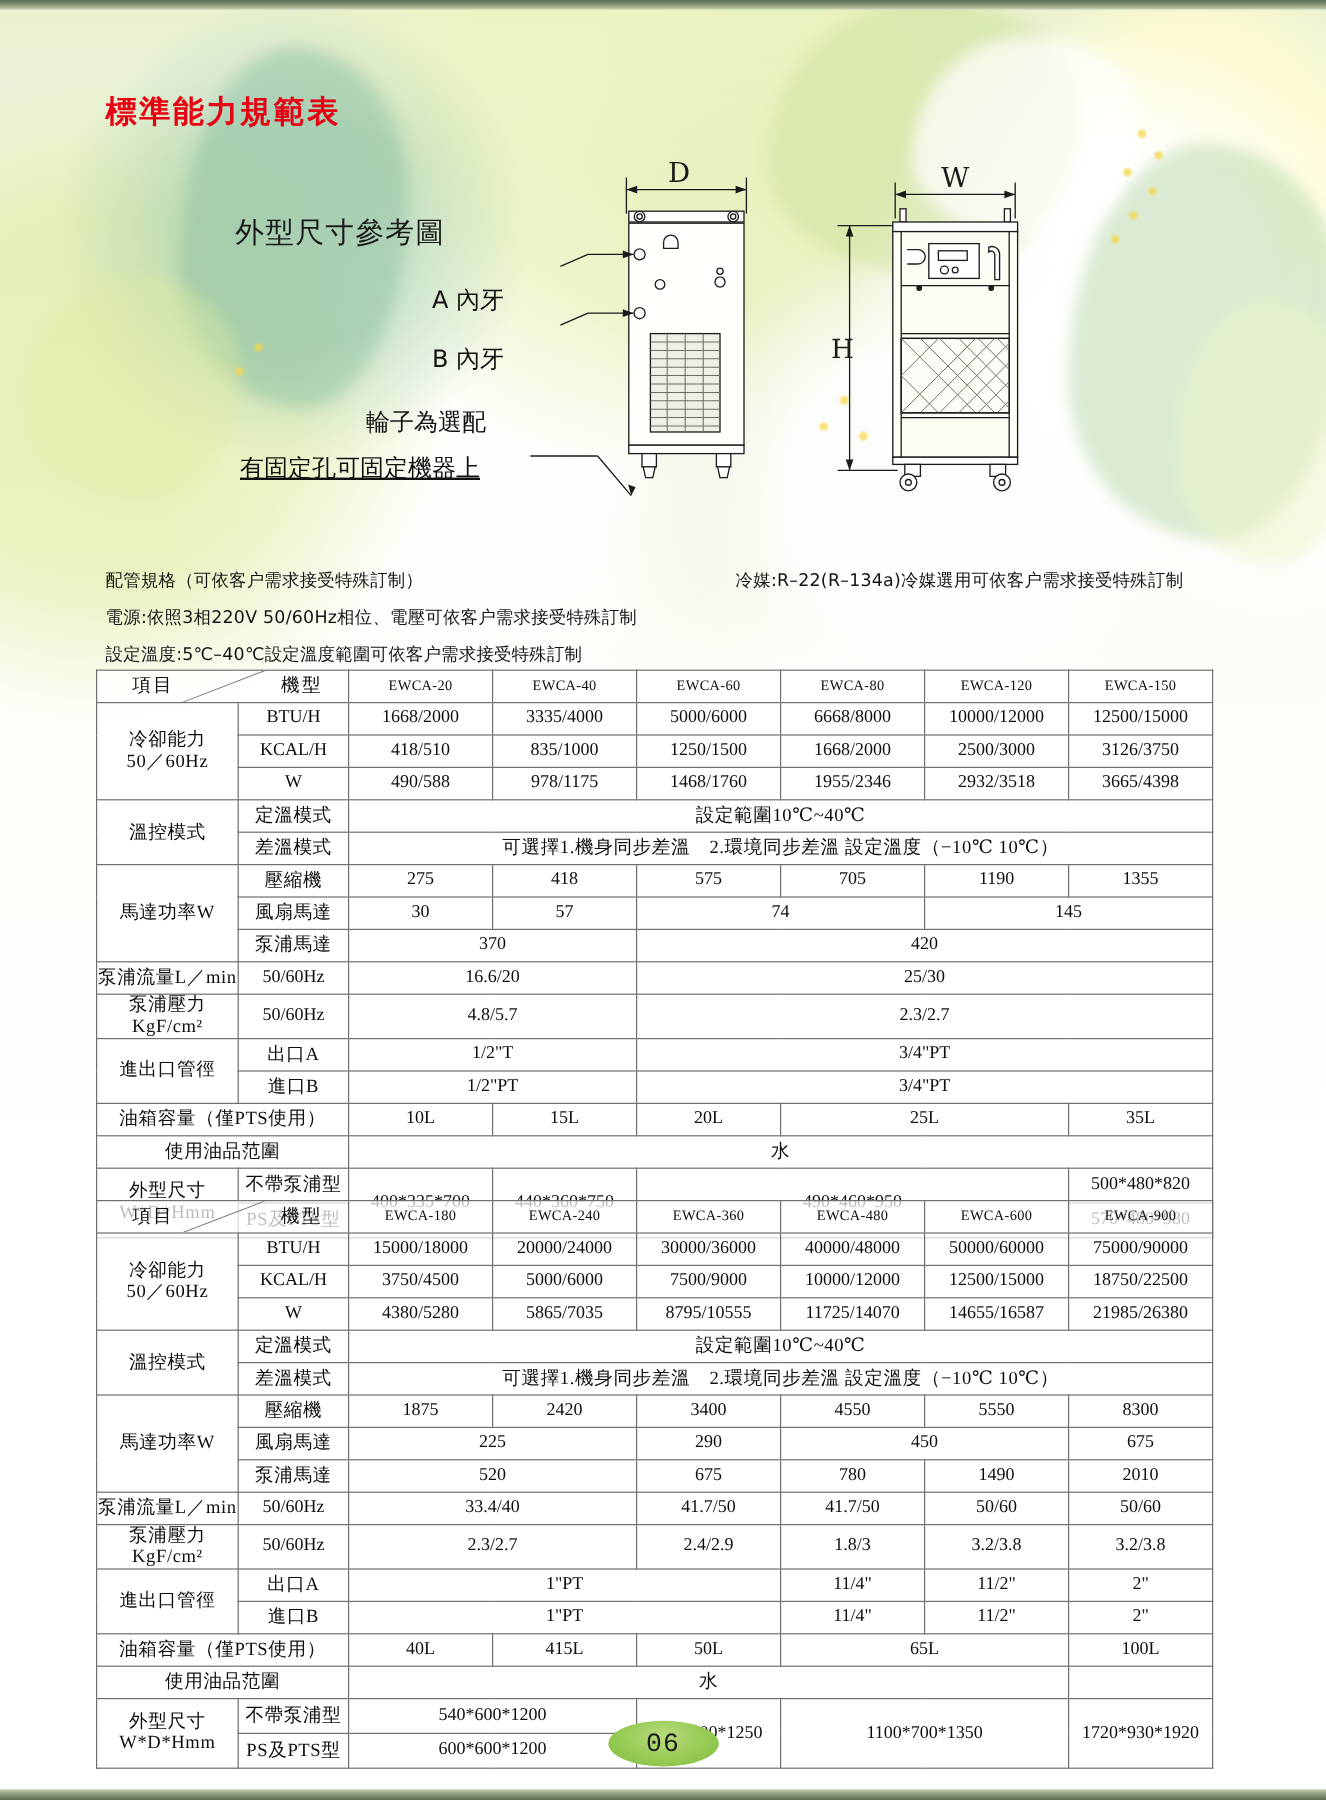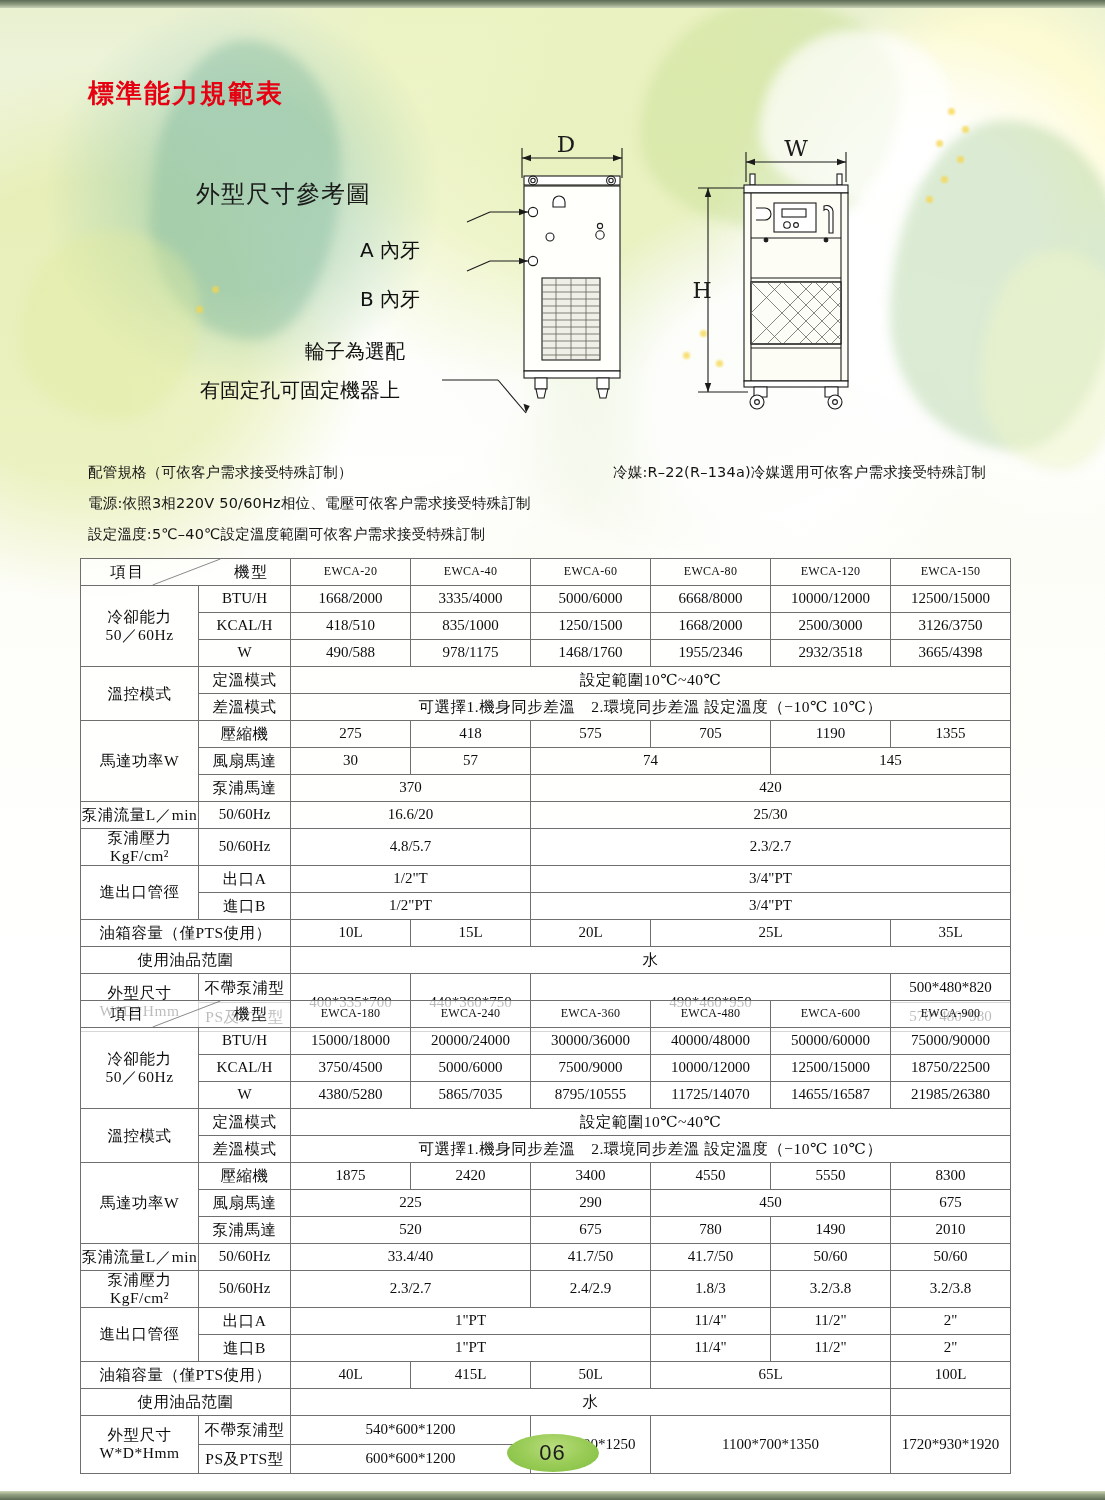--- a/index.html
+++ b/index.html
@@ -35,21 +35,21 @@
 
   .diagram-caption{position:absolute;left:196px;top:178px;font-size:24px;color:#1a1a1a;
          font-family:"DejaVu Sans","Liberation Sans",sans-serif;letter-spacing:1px;}
 
   .callout{position:absolute;font-size:20px;color:#111;white-space:nowrap;
          font-family:"DejaVu Sans","Liberation Sans",sans-serif;}
 
   
   .notes{position:absolute;left:88px;top:462px;width:950px;font-size:14.5px;color:#141414;
          font-family:"DejaVu Sans","Liberation Sans",sans-serif;}
-  .notes .col{position:absolute;top:0;}
+  .notes .col{position:absolute;top:12px;}
   .notes .colL{left:0;width:520px;}
   .notes .colR{left:525px;width:430px;}
   .notes p{margin:0 0 10px 0;line-height:1.45;letter-spacing:.2px;}
 
   
   table.spec{position:absolute;border-collapse:collapse;table-layout:fixed;
              font-family:"Liberation Serif","DejaVu Serif",serif;background:rgba(255,255,255,.72);}
   table.spec td{border:1px solid #6f6f6f;text-align:center;vertical-align:middle;
              font-size:15px;color:#0d0d0d;padding:0;height:26px;line-height:1.15;}
   table.spec td.cjk{font-size:15.5px;letter-spacing:.5px;}
@@ -62,21 +62,21 @@
   .corner .p-model{position:absolute;right:10%;top:50%;transform:translateY(-50%);font-size:15.5px;letter-spacing:2px;}
   .two-line{line-height:1.25;}
 
   #t1{left:80px;top:558px;width:930px;}
   #t2{left:80px;top:1000px;width:930px;}
 
   
   .pagebadge{position:absolute;left:50%;transform:translateX(-50%);bottom:28px;width:92px;height:38px;
     border-radius:50%;background:radial-gradient(ellipse at 50% 35%, #b9dd7e 0%, #9ccd5a 45%, #7fbe3d 100%);
     display:flex;align-items:center;justify-content:center;
-    font-family:Liberation Sans, sans-serif;font-size:22px;color:#1d1d1d;letter-spacing:1px;}
+    font-family:Liberation Mono, monospace;font-size:22px;color:#1d1d1d;letter-spacing:1px;}
 
   svg{display:block;}
 </style>
 </head>
 <body>
 
 <div id="bg">
   <div class="leaf" style="left:150px;top:40px;width:190px;height:300px;background:rgba(122,181,152,.38);"></div>
   <div class="leaf" style="left:640px;top:0px;width:260px;height:230px;background:rgba(198,222,146,.42);"></div>
   <div class="leaf" style="left:890px;top:120px;width:230px;height:330px;background:rgba(150,196,128,.34);"></div>
@@ -227,21 +227,21 @@
       <circle cx="505" cy="272" r="2.4" fill="#ffffff"></circle>
     </g>
     <text x="236" y="22" text-anchor="middle" font-family="DejaVu Serif, serif" font-size="23" fill="#1b1b1b">D</text>
     <text x="466" y="26" text-anchor="middle" font-family="DejaVu Serif, serif" font-size="23" fill="#1b1b1b">W</text>
     <text x="372" y="168" text-anchor="middle" font-family="DejaVu Serif, serif" font-size="22" fill="#1b1b1b">H</text>
   </svg>
 
   <div class="callout" style="left:360px;top:237px;">A 內牙</div>
   <div class="callout" style="left:360px;top:286px;">B 內牙</div>
   <div class="callout" style="left:305px;top:338px;">輪子為選配</div>
-  <div class="callout" style="left:200px;top:377px;">有固定孔可固定機器上</div>
+  <div class="callout" style="left:200px;top:377px;text-decoration:underline;">有固定孔可固定機器上</div>
 
   <div class="notes">
     <div class="col colL">
       <p>配管規格（可依客户需求接受特殊訂制）</p>
       <p>電源:依照3相220V 50/60Hz相位、電壓可依客户需求接受特殊訂制</p>
       <p>設定溫度:5℃–40℃設定溫度範圍可依客户需求接受特殊訂制</p>
     </div>
     <div class="col colR">
       <p>冷媒:R–22(R–134a)冷媒選用可依客户需求接受特殊訂制</p>
     </div>

